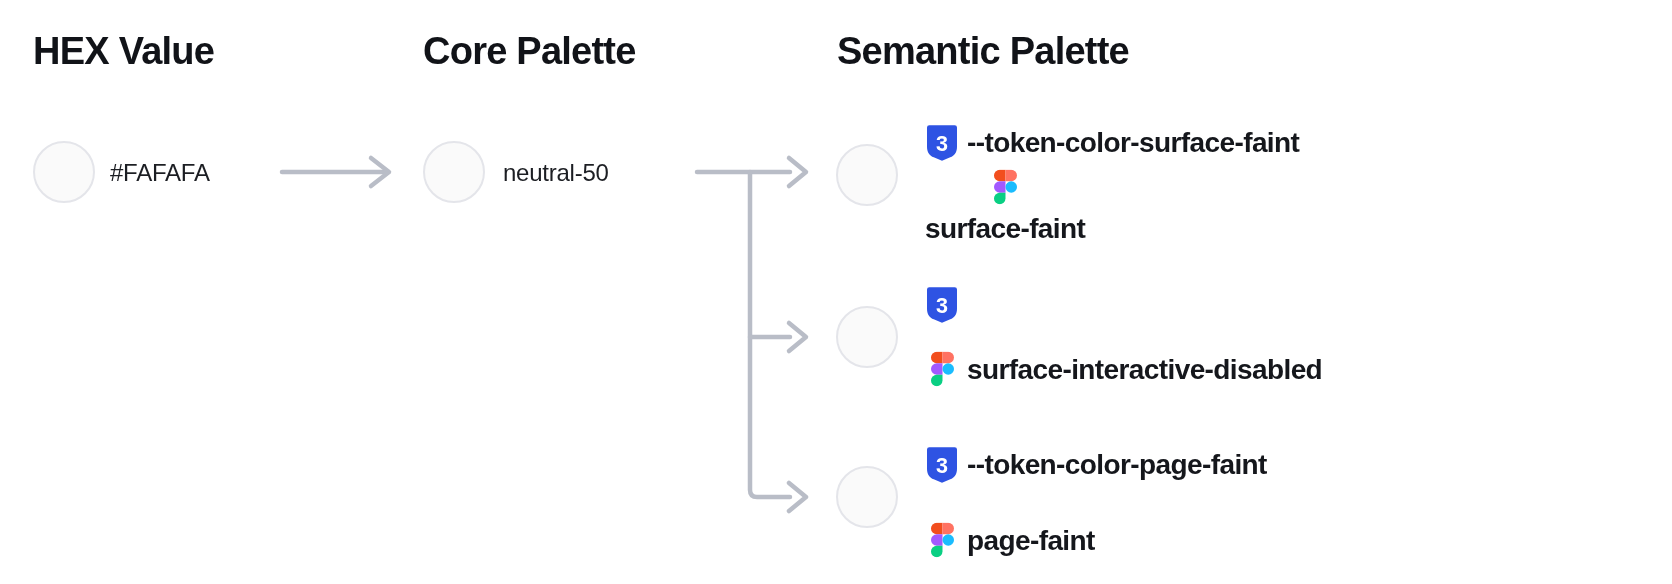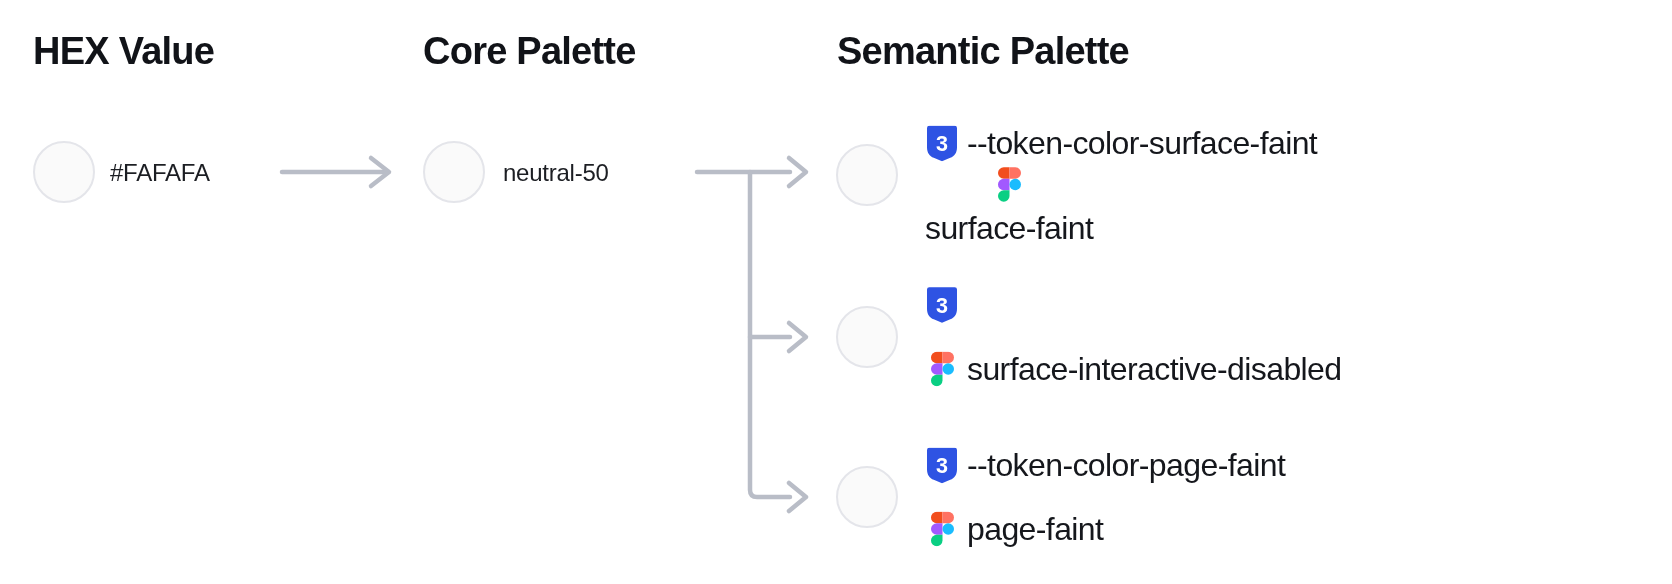--- a/index.html
+++ b/index.html
@@ -33,21 +33,21 @@
   .connectors{position:absolute;left:0;top:0;pointer-events:none;}
   .token-line{
     position:absolute;left:925px;transform:translateY(-50%);
     display:flex;align-items:center;gap:8px;white-space:nowrap;
   }
   .icon-box{
     width:34px;display:flex;justify-content:center;align-items:center;
     flex:0 0 34px;
   }
   .token-text{
-    font-size:32px;font-weight:400;color:#15171C;
+    font-size:28px;font-weight:700;color:#15171C;
     letter-spacing:-0.6px;
   }
 </style>
 </head>
 <body>
 
 <div class="canvas">
 
   <div class="heading h-hex">HEX Value</div>
   <div class="heading h-core">Core Palette</div>
@@ -124,21 +124,21 @@
   <div class="swatch" style="left: 836px; top: 466px; background-color: rgb(250, 250, 250);"></div>
   <div class="token-line" style="top:465px;">
     <span class="icon-box">
       <svg width="30" height="36" viewBox="0 0 32 38">
         <path d="M2.5 0h27A2.5 2.5 0 0 1 32 2.5V23c0 6-2.8 9.5-7.2 11.3L16 38l-8.8-3.7C2.8 32.5 0 29 0 23V2.5A2.5 2.5 0 0 1 2.5 0Z" fill="#2E53E3"></path>
         <text x="16" y="27.5" text-anchor="middle" font-family="Liberation Sans, DejaVu Sans, sans-serif" font-size="23" font-weight="bold" fill="#ffffff">3</text>
       </svg>
     </span>
     <span class="token-text">--token-color-page-faint</span>
   </div>
-  <div class="token-line" style="top:529px;">
+  <div class="token-line" style="top:540px;">
     <span class="icon-box">
       <svg width="23" height="35" viewBox="0 0 24 36">
         <path d="M12 0H6a6 6 0 0 0 0 12h6V0Z" fill="#F24E1E"></path>
         <path d="M12 0h6a6 6 0 0 1 0 12h-6V0Z" fill="#FF7262"></path>
         <path d="M12 12H6a6 6 0 0 0 0 12h6V12Z" fill="#A259FF"></path>
         <circle cx="18" cy="18" r="6" fill="#1ABCFE"></circle>
         <path d="M12 24H6a6 6 0 1 0 6 6v-6Z" fill="#0ACF83"></path>
       </svg>
     </span>
     <span class="token-text">page-faint</span>

